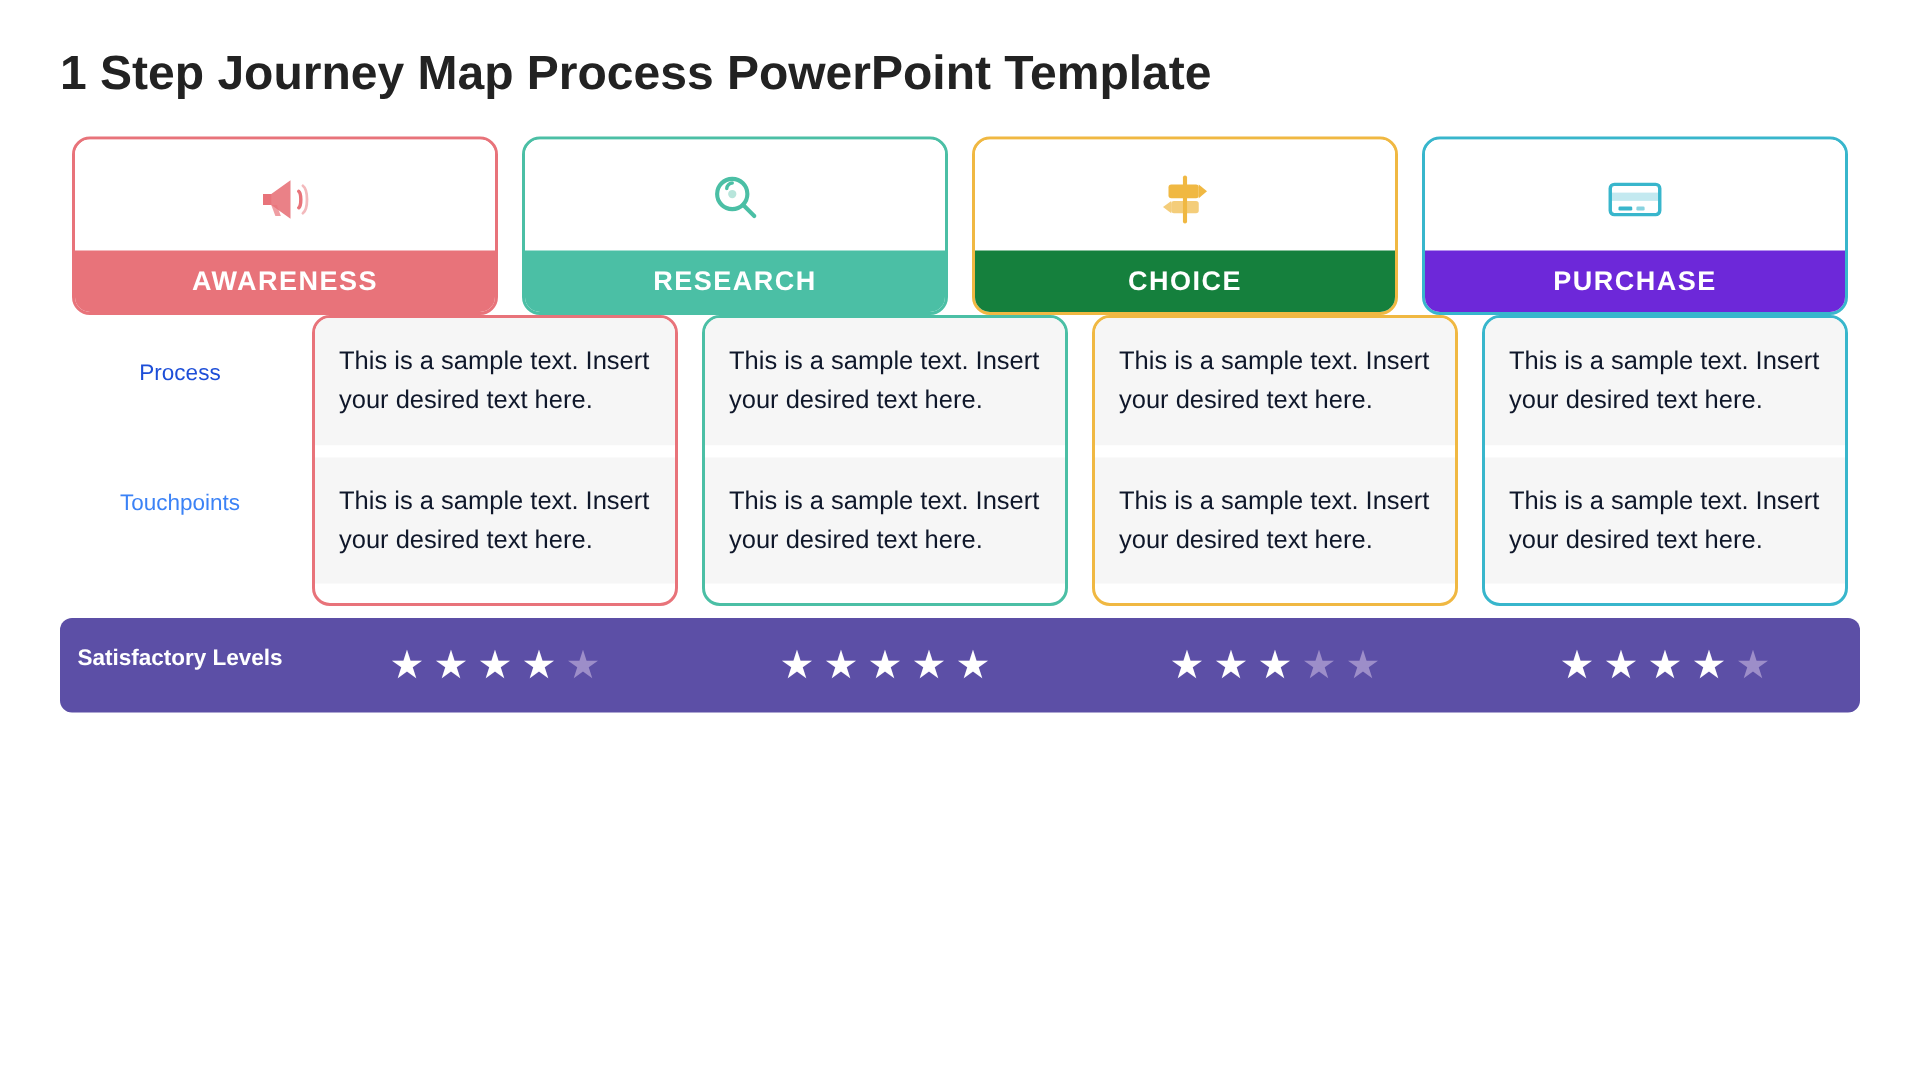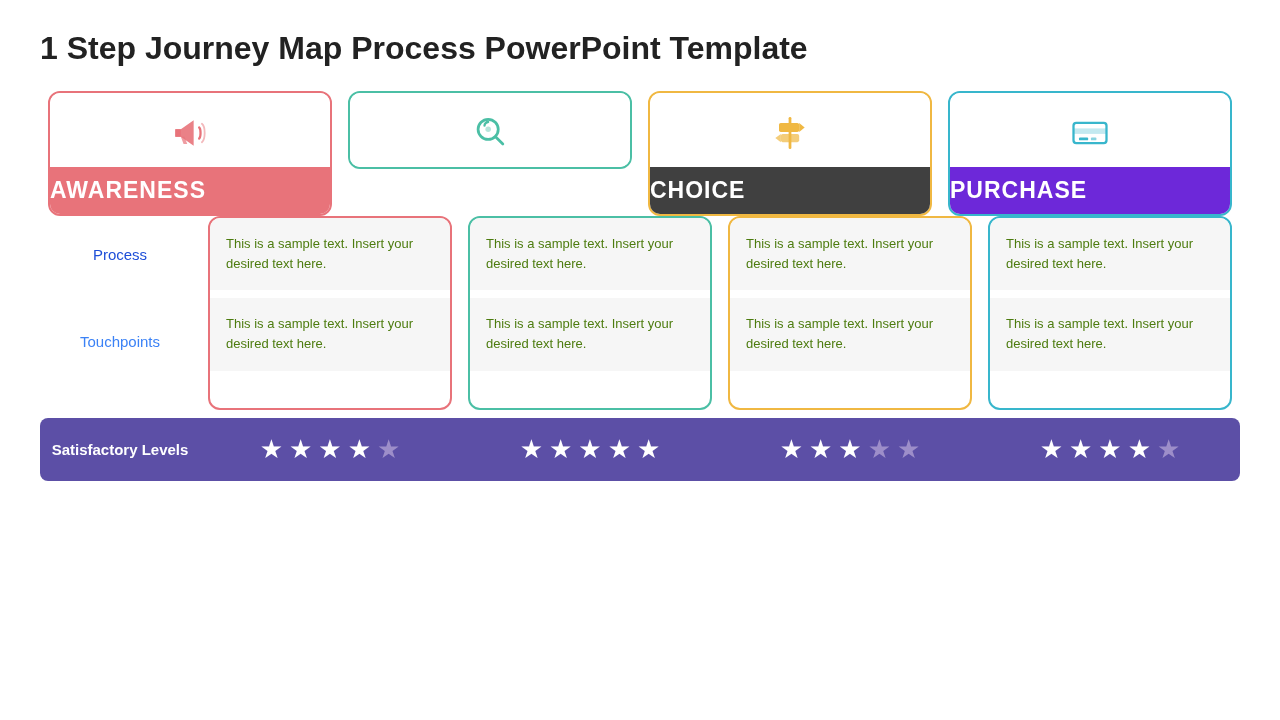--- a/index.html
+++ b/index.html
@@ -68,33 +68,33 @@
       justify-content: center;
       align-items: center;
       padding: 18px 0 12px 0;
     }
     .phase-icon-area svg {
       width: 44px;
       height: 44px;
     }
     .phase-label {
       width: 100%;
+      text-align: center;
       font-weight: 800;
-      font-size: 23px;
+      font-size: 18px;
       letter-spacing: 1px;
       color: #fff;
       padding: 10px 0;
     }
     
     .satisfactory-row {
       background: #5c4fa6;
       border-radius: 8px;
       display: flex;
       flex-direction: row;
-      align-items: center;
       margin-top: 8px;
       padding: 0;
     }
     .satisfactory-label {
       width: 160px;
       min-width: 160px;
       color: #fff;
       font-size: 15px;
       font-weight: 600;
       text-align: center;
@@ -125,21 +125,21 @@
     }
 
     
     .col-awareness .phase-card { border-color: #e8737a; }
     .col-research .phase-card { border-color: #4bbfa5; }
     .col-choice .phase-card { border-color: #f0b842; }
     .col-purchase .phase-card { border-color: #38b6cc; }
 
     .col-awareness .phase-label { background: #e8737a; }
     .col-research .phase-label { background: #4bbfa5; }
-    .col-choice .phase-label { background: #404040; }
+    .col-choice .phase-label { background: #15803d; }
     .col-purchase .phase-label { background: #6d28d9; }
 
     .col-awareness .phase-icon-area svg { color: #e8737a; }
     .col-research .phase-icon-area svg { color: #4bbfa5; }
     .col-choice .phase-icon-area svg { color: #f0b842; }
     .col-purchase .phase-icon-area svg { color: #38b6cc; }
 
     
     .phase-card-wrap {
       border-radius: 12px;
@@ -148,22 +148,22 @@
       flex-direction: column;
       overflow: hidden;
       height: 100%;
     }
     .col-awareness .phase-card-wrap { border-color: #e8737a; }
     .col-research .phase-card-wrap { border-color: #4bbfa5; }
     .col-choice .phase-card-wrap { border-color: #f0b842; }
     .col-purchase .phase-card-wrap { border-color: #38b6cc; }
     .card-section {
       padding: 16px 16px;
-      font-size: 13px;
-      color: #4d7c0f;
+      font-size: 17px;
+      color: #0f172a;
       line-height: 1.55;
     }
     .card-section:nth-child(odd) { background: #f6f6f6; }
     .card-section:nth-child(even) { background: #eeeeee; }
     .section-divider {
       height: 8px;
       background: #fff;
     }
   </style>
 </head>
@@ -192,20 +192,21 @@
         <div class="phase-col col-research">
     <div class="phase-card">
       <div class="phase-icon-area">
         <svg viewBox="0 0 48 48" fill="none" xmlns="http://www.w3.org/2000/svg">
       <circle cx="22" cy="20" r="11" stroke="#4bbfa5" stroke-width="3" fill="none"></circle>
       <path d="M30 28l8 8" stroke="#4bbfa5" stroke-width="3" stroke-linecap="round"></path>
       <path d="M18 16c0-2 2-4 4-4" stroke="#4bbfa5" stroke-width="2.5" stroke-linecap="round" fill="none"></path>
       <circle cx="22" cy="20" r="3" fill="#4bbfa5" opacity="0.4"></circle>
     </svg>
       </div>
+      <div class="phase-label">RESEARCH</div>
     </div>
   </div>
         <div class="phase-col col-choice">
     <div class="phase-card">
       <div class="phase-icon-area">
         <svg viewBox="0 0 48 48" fill="none" xmlns="http://www.w3.org/2000/svg">
       <line x1="24" y1="8" x2="24" y2="40" stroke="#f0b842" stroke-width="3" stroke-linecap="round"></line>
       <rect x="12" y="13" width="22" height="10" rx="2" fill="#f0b842"></rect>
       <polygon points="34,13 40,18 34,23" fill="#f0b842"></polygon>
       <rect x="14" y="25" width="20" height="9" rx="2" fill="#f0b842" opacity="0.7"></rect>

